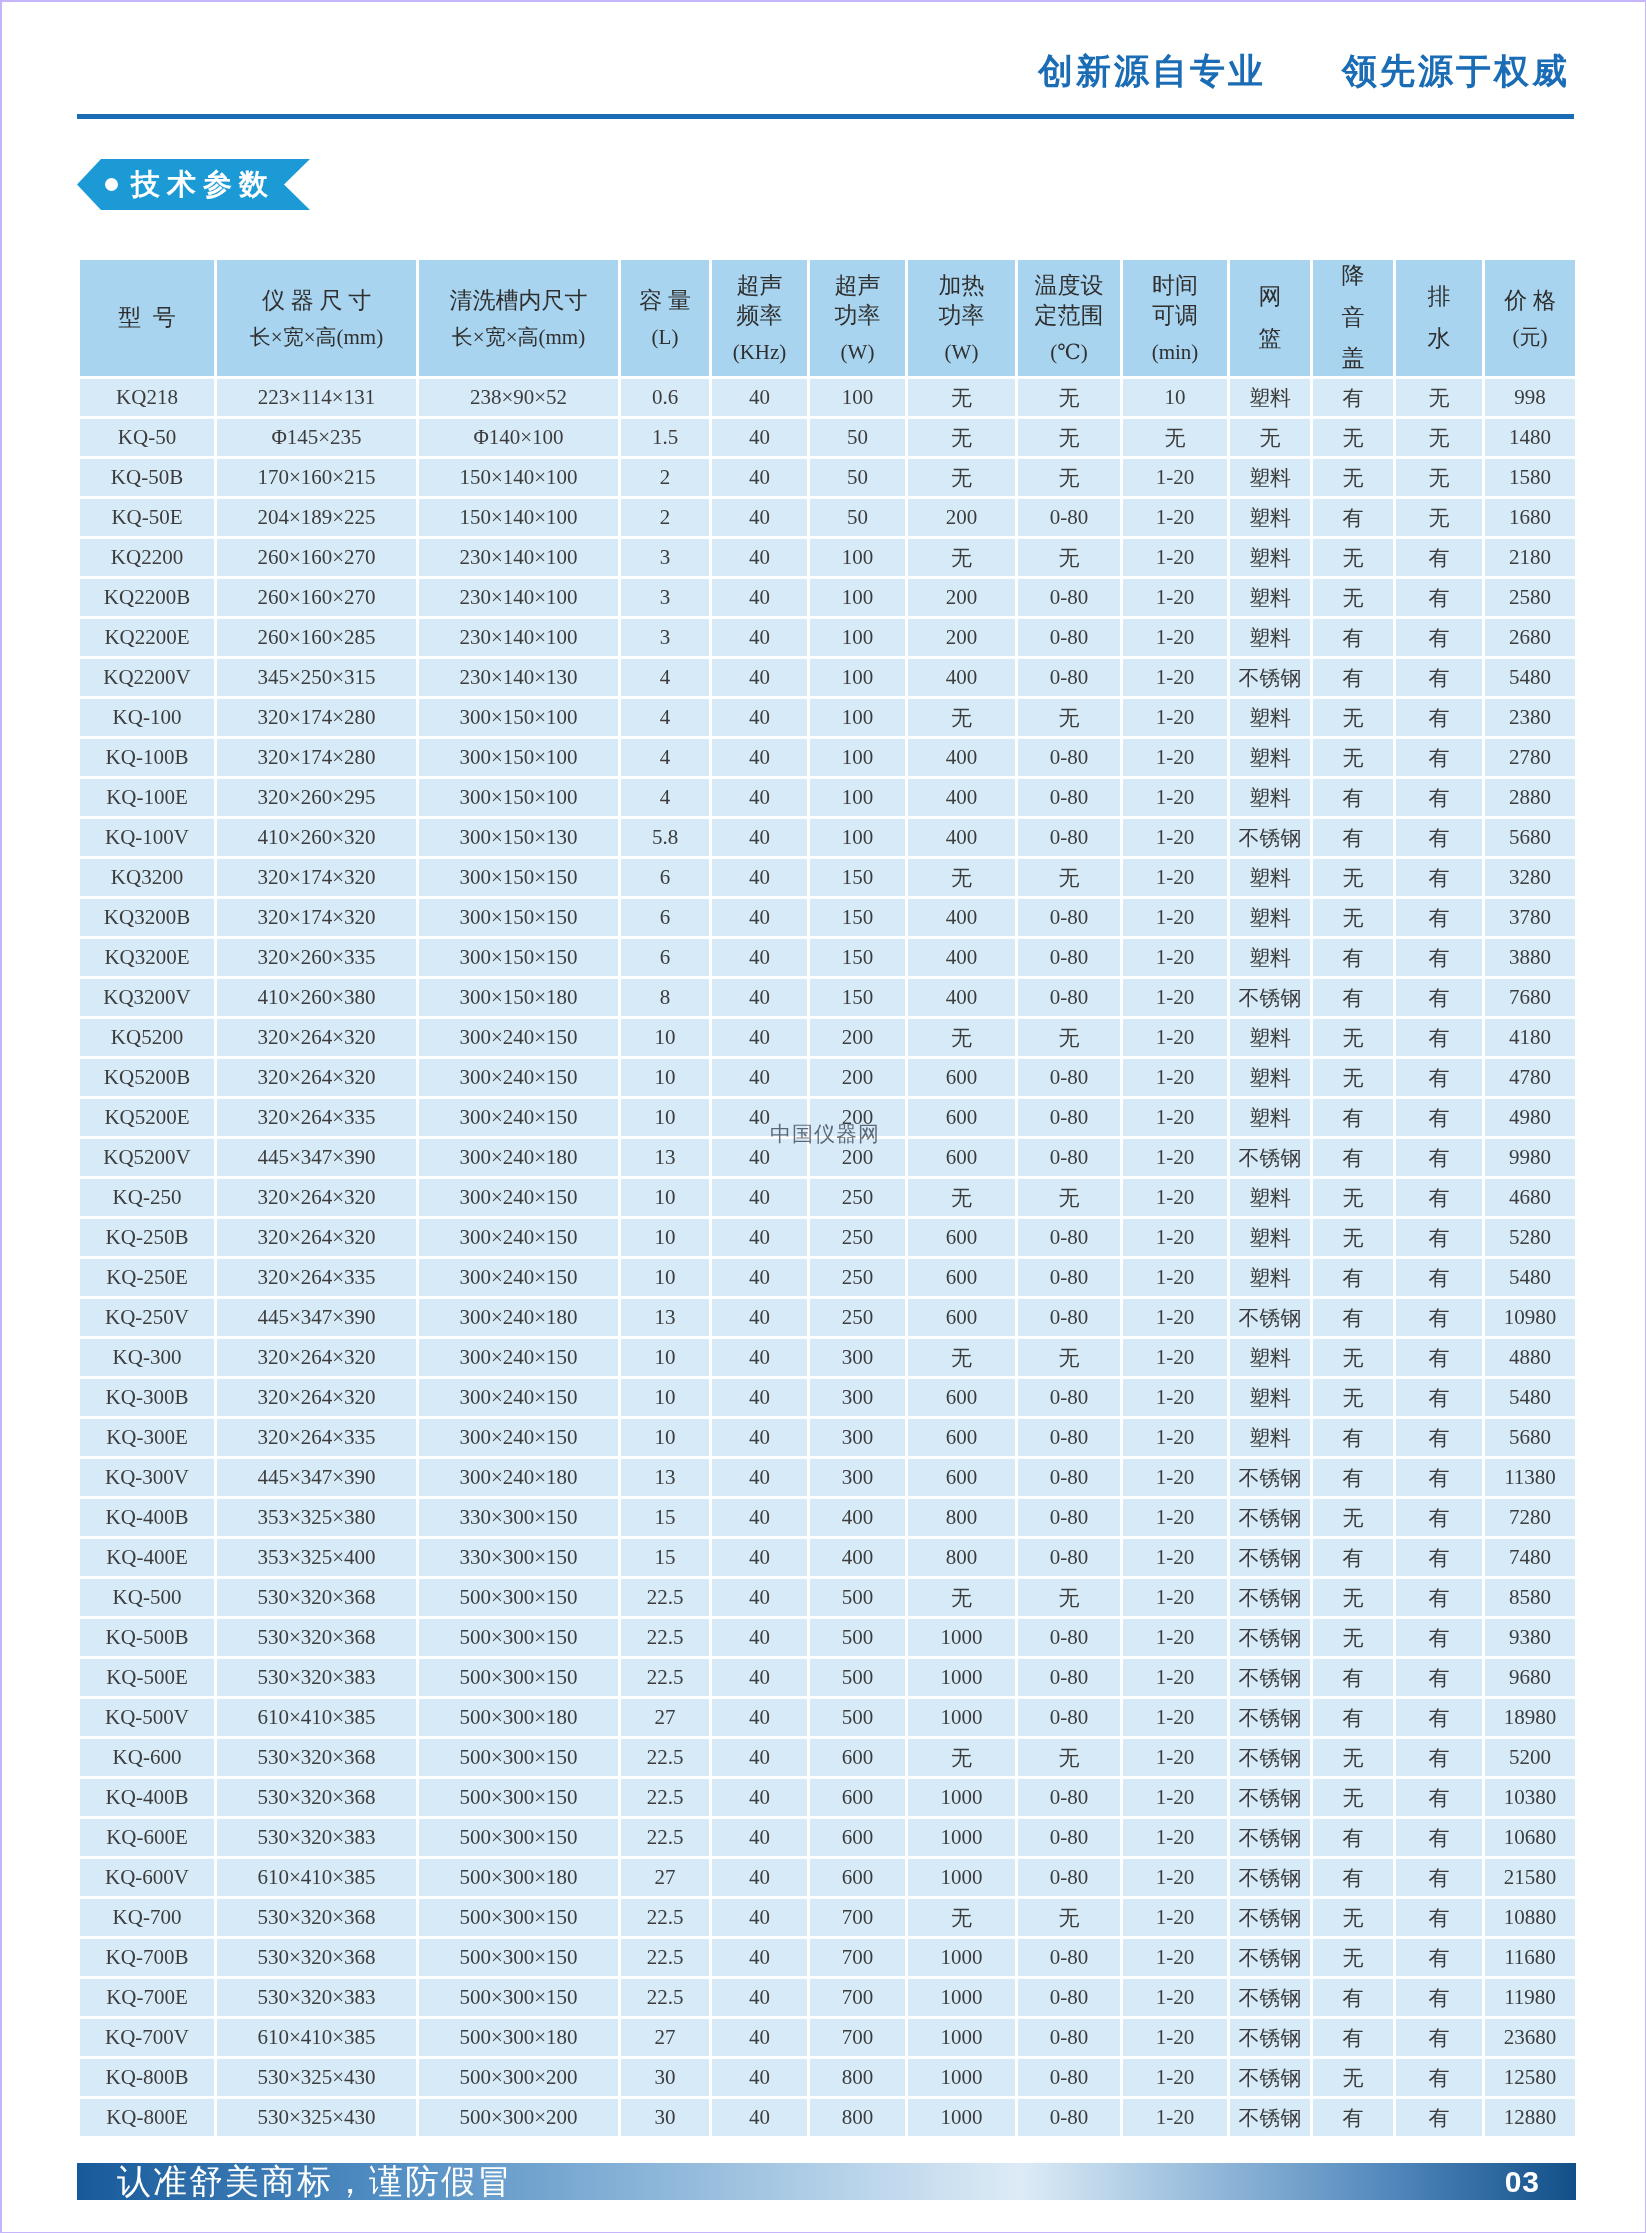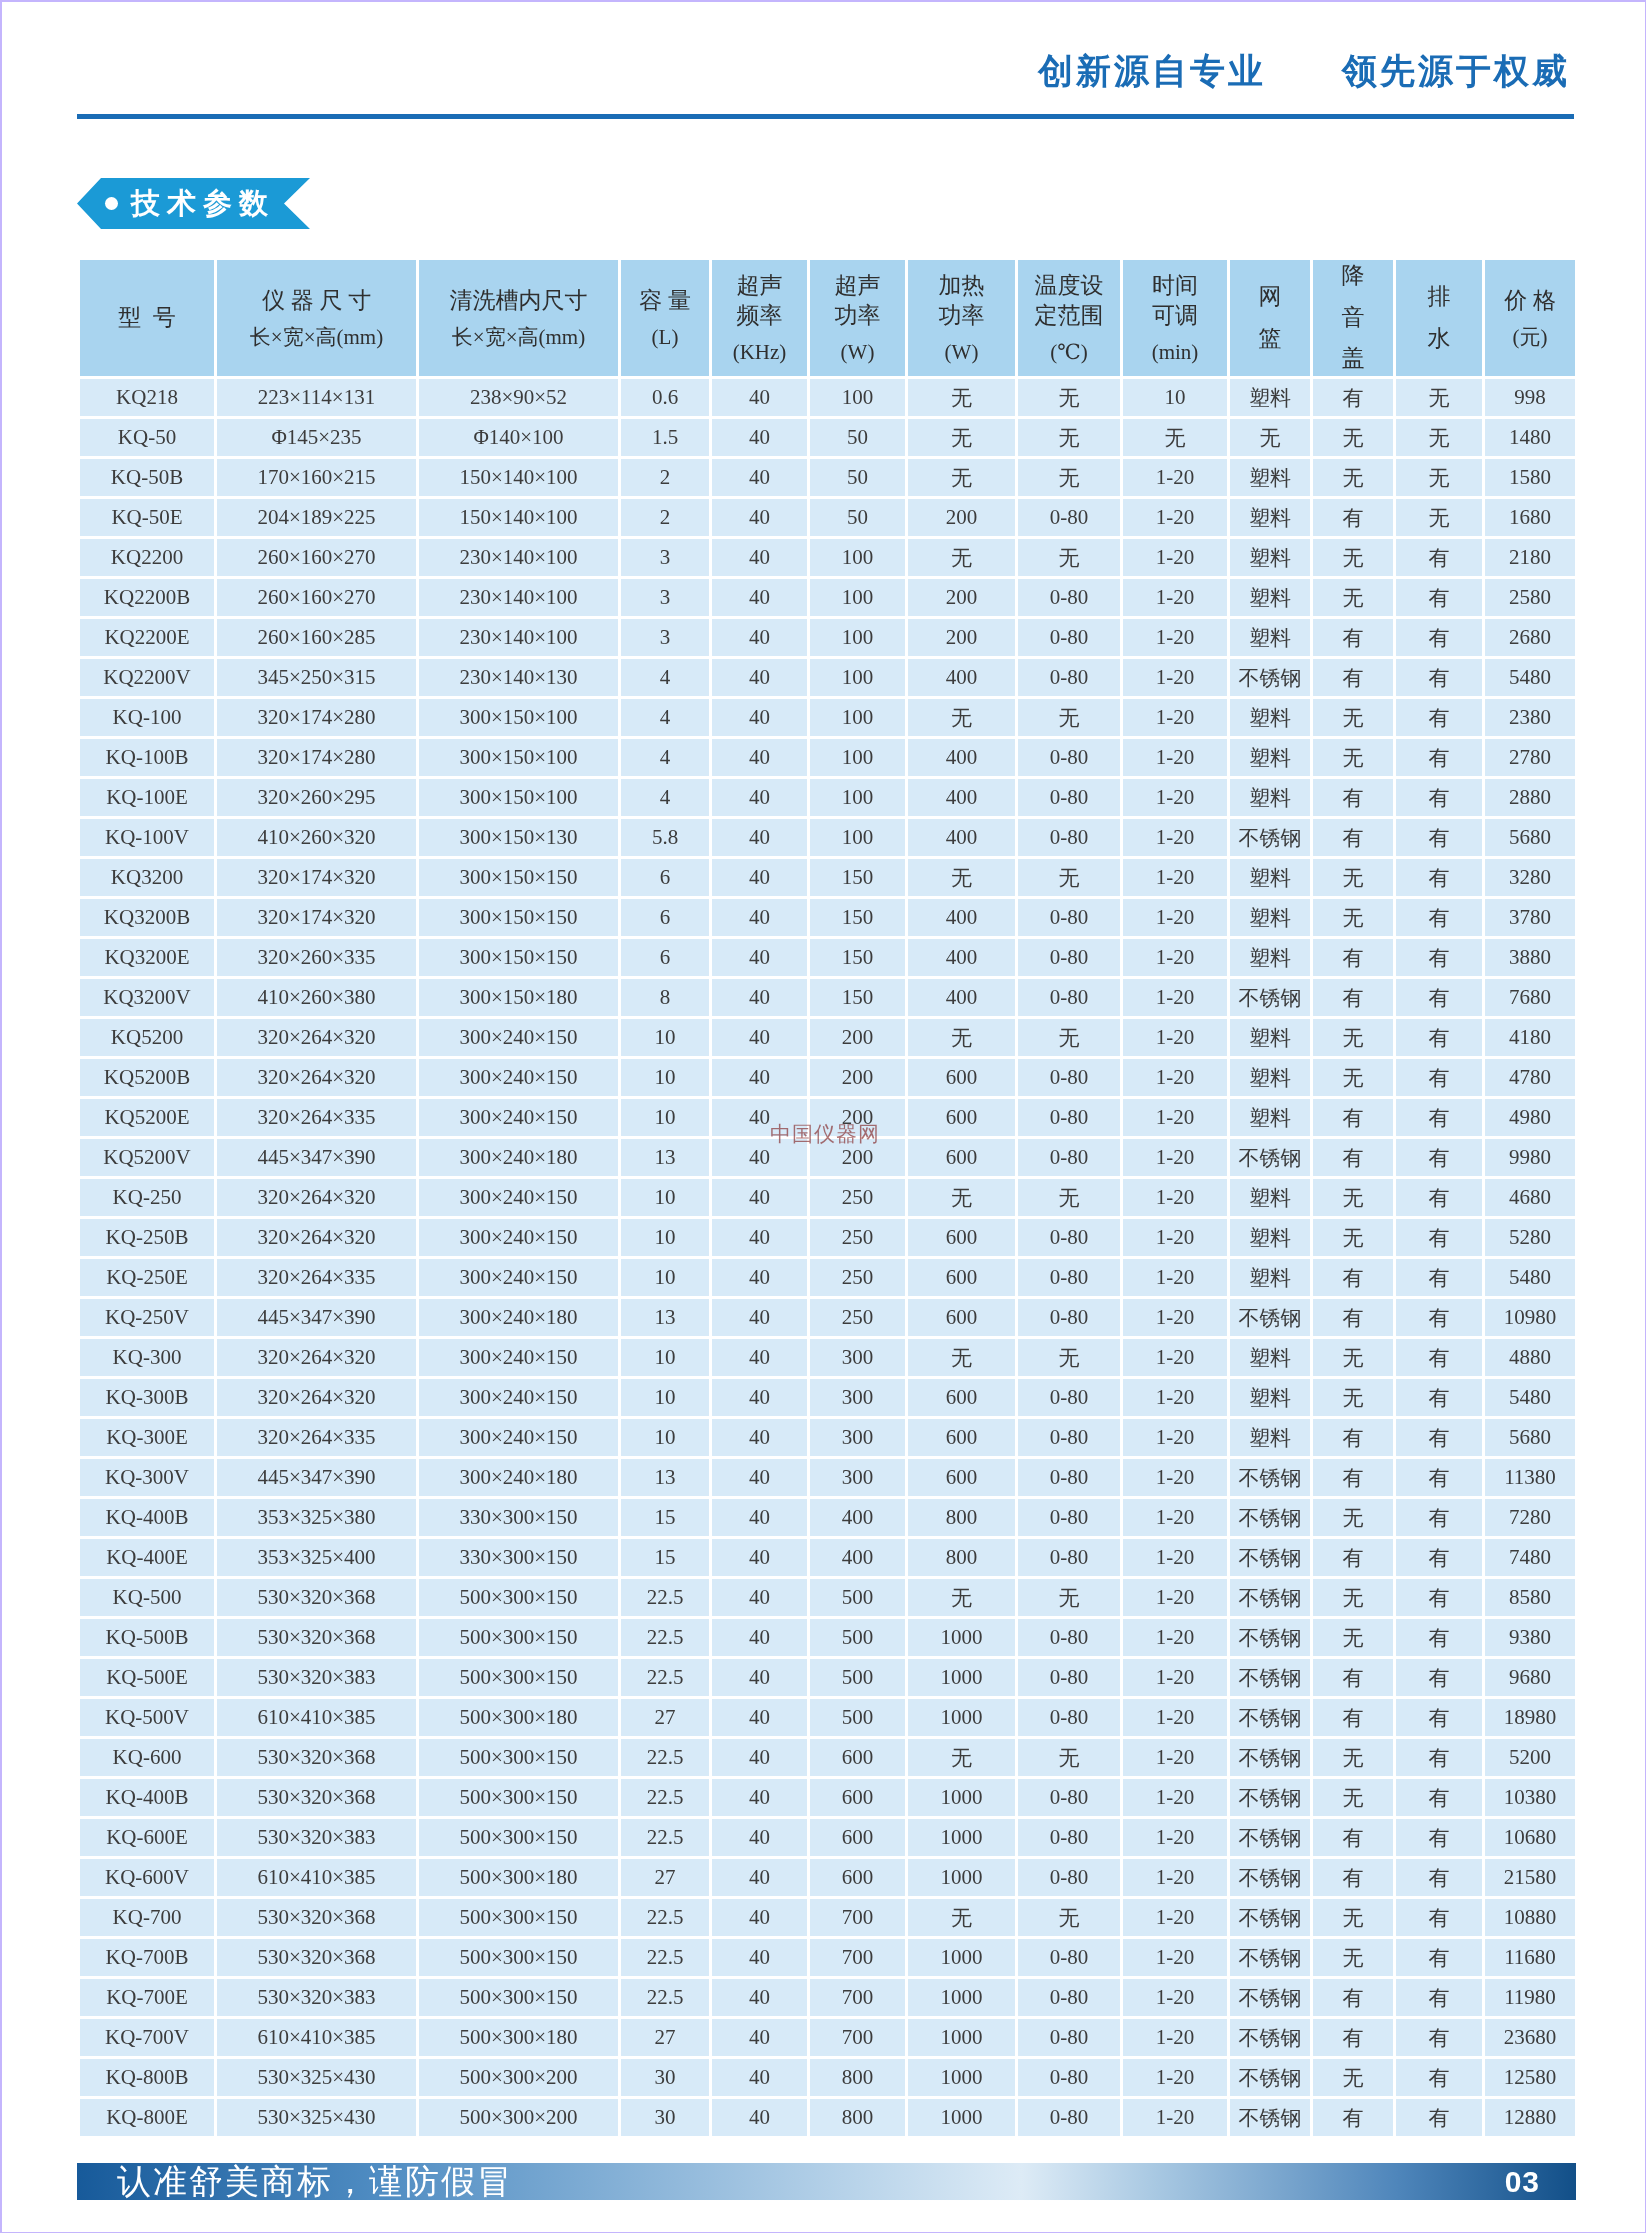--- a/index.html
+++ b/index.html
@@ -22,21 +22,21 @@
   .slogan{
     position:absolute;top:46px;right:75px;
     font-size:35px;font-weight:bold;color:var(--accent);
     letter-spacing:3px;white-space:pre;
   }
   .rule{
     position:absolute;left:75px;top:112px;width:1497px;height:5px;
     background:var(--accent);
   }
   .badge{
-    position:absolute;left:75px;top:176px;width:233px;height:51px;
+    position:absolute;left:75px;top:157px;width:233px;height:51px;
     background:var(--badge);
     clip-path:polygon(24px 0,100% 0,calc(100% - 26px) 50%,100% 100%,24px 100%,0 50%);
     display:flex;align-items:center;
   }
   .badge-dot{width:13px;height:13px;border-radius:50%;background:#fff;margin-left:28px;flex:0 0 auto;}
   .badge-text{color:#fff;font-weight:bold;font-size:29px;letter-spacing:7px;margin-left:13px;white-space:nowrap;}
   .table-wrap{position:absolute;left:75px;top:255px;width:1499px;}
   table.spec{
     width:100%;table-layout:fixed;
     border-collapse:separate;border-spacing:3px;
@@ -50,21 +50,21 @@
   .th-title{display:flex;flex-direction:column;align-items:center;gap:3px;font-size:23px;line-height:1.15;white-space:pre;}
   .th-title.spread{gap:15px;}
   .th-unit{font-size:21px;line-height:1;white-space:nowrap;}
   table.spec td{
     background:var(--td-bg);height:37px;
     text-align:center;vertical-align:middle;
     font-size:21px;color:var(--ink);white-space:nowrap;
   }
   .watermark{
     position:absolute;left:768px;top:1118px;
-    font-size:21px;color:#7f1d1d;opacity:.62;letter-spacing:1px;
+    font-size:21px;color:#0f172a;opacity:.62;letter-spacing:1px;
     pointer-events:none;z-index:5;
   }
   .footer-bar{
     position:absolute;left:75px;top:2161px;width:1499px;height:37px;
     background:linear-gradient(to right,#175a9a 0%,#4f8cc2 20%,#b9d4ea 52%,#ddebf6 63%,#a8c8e2 72%,#4f86bb 88%,#124f88 100%);
     display:flex;align-items:center;
   }
   .footer-notice{color:#fff;font-weight:normal;font-size:34px;letter-spacing:2px;margin-left:40px;}
   .footer-page{color:#fff;font-weight:bold;font-size:30px;margin-left:auto;margin-right:36px;letter-spacing:1px;}
 </style>

